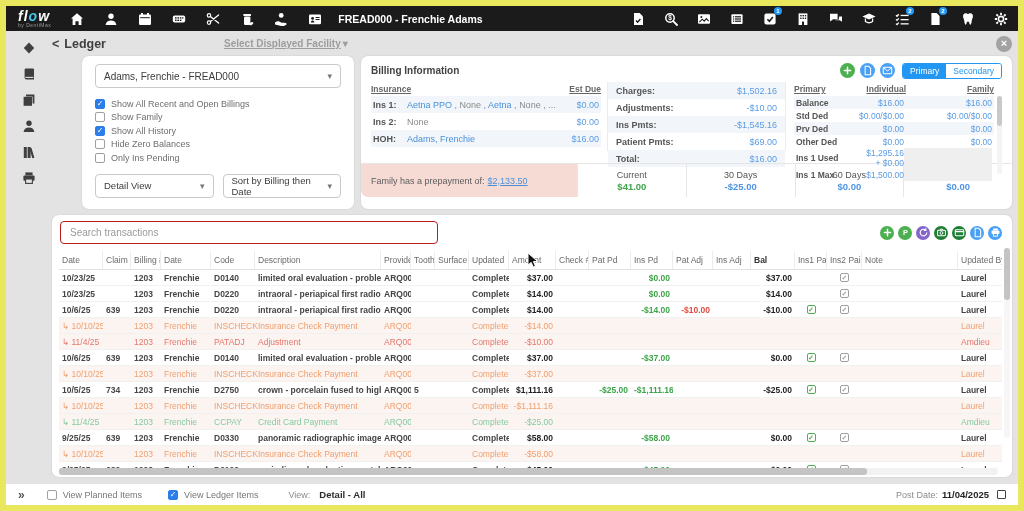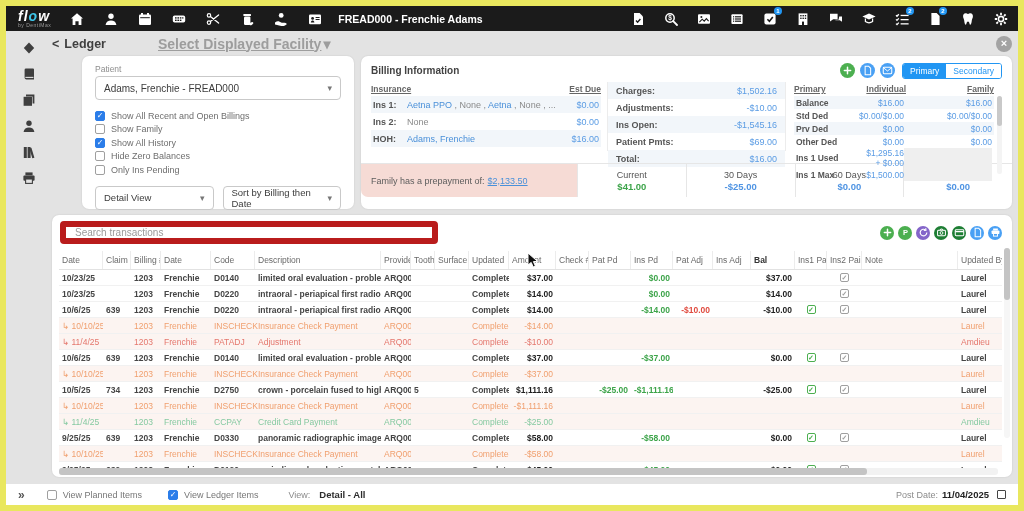--- a/index.html
+++ b/index.html
@@ -23,21 +23,21 @@
 
   
   .content { flex:1; display:flex; min-height:0; }
   .sidebar { width:46px; flex:0 0 auto; display:flex; flex-direction:column; align-items:center; padding-top:10px; gap:11px; }
   .sbicon { width:15px; height:15px; color:#3f3f3f; cursor:pointer; }
   .sbicon svg { width:14px; height:14px; }
   .main { flex:1; min-width:0; padding:0 6px 0 0; display:flex; flex-direction:column; }
 
   .page-header { height:25px; display:flex; align-items:center; }
   .page-title { font-size:12.5px; font-weight:bold; color:#3f3f3f; display:flex; gap:5px; }
-  .facility-link { margin-left:52px; font-size:14px; color:#9d9d9d; font-weight:bold; text-decoration:underline; cursor:pointer; }
+  .facility-link { margin-left:118px; font-size:10px; color:#9d9d9d; font-weight:bold; text-decoration:underline; cursor:pointer; }
   .facility-link .caret { text-decoration:none; display:inline-block; margin-left:2px; }
   .close-btn { margin-left:auto; width:16px; height:16px; border-radius:50%; background:#a3a3a3; color:#fff; font-size:11px; line-height:15px; text-align:center; cursor:pointer; font-weight:bold; }
 
   .card { background:#fff; border-radius:7px; box-shadow:0 0 2px rgba(0,0,0,.12); }
 
   .cards-row { display:flex; gap:7px; height:153px; flex:0 0 auto; }
   
   .patient-card { width:272px; margin-left:30px; padding:8px 13px 8px 13px; flex:0 0 auto; }
   .small-label { font-size:8.5px; color:#8e8e8e; margin-bottom:2px; }
   .select { border:1px solid #c9c9c9; border-radius:4px; height:24px; display:flex; align-items:center; padding:0 8px; font-size:10px; color:#3c3c3c; cursor:pointer; background:#fff; }
@@ -91,21 +91,21 @@
   .prepay { width:216px; background:#f6dbd5; border-radius:0 0 0 7px; display:flex; align-items:center; padding:0 10px; font-size:9px; color:#5d5d5d; flex:0 0 auto; gap:3px; }
   .prepay a { color:#4a90d9; text-decoration:underline; cursor:pointer; }
   .aging { flex:1; display:flex; }
   .age-cell { flex:1; border-left:1px solid #e6e6e6; display:flex; flex-direction:column; align-items:center; justify-content:center; }
   .age-lbl { font-size:9px; color:#555; }
   .age-val { font-size:9.5px; font-weight:bold; margin-top:1px; }
 
   
   .tx-card { margin-top:6px; height:262px; flex:0 0 auto; position:relative; padding-top:6px; overflow:hidden; }
   .tx-top { display:flex; align-items:center; padding:0 10px 0 8px; }
-  .tx-search { width:378px; height:23px; border:6px solid #b91c1c; border-radius:4px; font-size:10px; padding:0 9px; color:#444; outline:none; font-family:"Liberation Sans", sans-serif; }
+  .tx-search { width:378px; height:23px; border:1px solid #b91c1c; border-radius:4px; font-size:10px; padding:0 9px; color:#444; outline:none; font-family:"Liberation Sans", sans-serif; }
   .tx-search::placeholder { color:#9a9a9a; }
   .tx-actions { margin-left:auto; display:flex; gap:4px; }
   .tx-actions .circle-btn { width:14px; height:14px; }
   .tx-scroll-area { margin:7px 10px 0 7px; overflow:hidden; position:relative; }
   .thead { display:flex; height:19px; border-bottom:1px solid #e2e2e2; width:971px; }
   .th { font-size:8.5px; color:#6a6a6a; display:flex; align-items:center; padding:0 3px; border-right:1px solid #ececec; white-space:nowrap; overflow:hidden; }
   .th.bold { color:#333; font-weight:bold; }
   .tbody { height:198px; overflow:hidden; width:971px; }
   .trow { display:flex; height:16px; border-bottom:1px solid #f1f1f1; align-items:center; background:#fff; }
   .cell { font-size:8.5px; padding:0 3px; white-space:nowrap; overflow:hidden; color:#454545; font-weight:600; }
@@ -356,21 +356,20 @@
             <span>&lt;</span>
             <span>Ledger</span>
           </div>
           <a class="facility-link"><span>Select Displayed Facility</span><span class="caret">▾</span></a>
           <div class="close-btn">×</div>
         </div>
 
         <div class="cards-row">
 
           <div class="card patient-card">
-            <div class="small-label">Patient</div>
             <div class="select">
               <span>Adams, Frenchie - FREAD000</span>
               <span class="caret">▾</span>
             </div>
             <div class="filters" id="filters">
                 <div class="filter-row">
                   <span class="cbx on">✓</span>
                   <span>Show All Recent and Open Billings</span>
                 </div>
                 <div class="filter-row">
@@ -453,21 +452,21 @@
               <div class="sum-block" id="sum-block">
                   <div class="sum-row stripe">
                     <span class="lbl">Charges:</span>
                     <span class="val">$1,502.16</span>
                   </div>
                   <div class="sum-row">
                     <span class="lbl">Adjustments:</span>
                     <span class="val">-$10.00</span>
                   </div>
                   <div class="sum-row stripe">
-                    <span class="lbl">Ins Open:</span>
+                    <span class="lbl">Ins Pmts:</span>
                     <span class="val">-$1,545.16</span>
                   </div>
                   <div class="sum-row">
                     <span class="lbl">Patient Pmts:</span>
                     <span class="val">$69.00</span>
                   </div>
                   <div class="sum-row stripe">
                     <span class="lbl">Total:</span>
                     <span class="val">$16.00</span>
                   </div>

